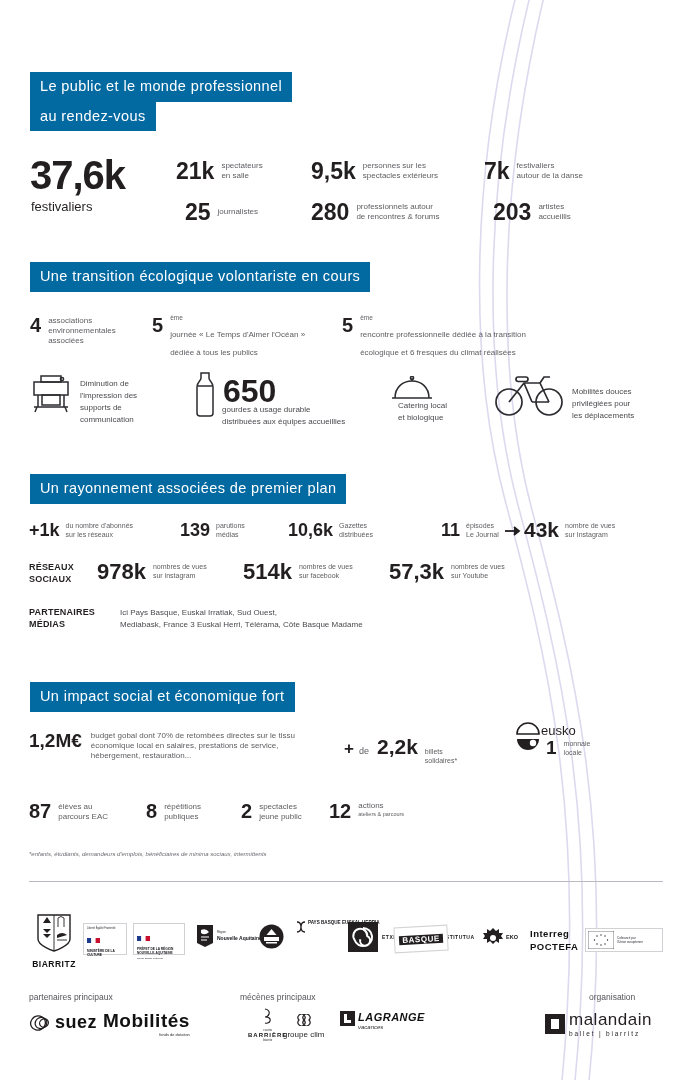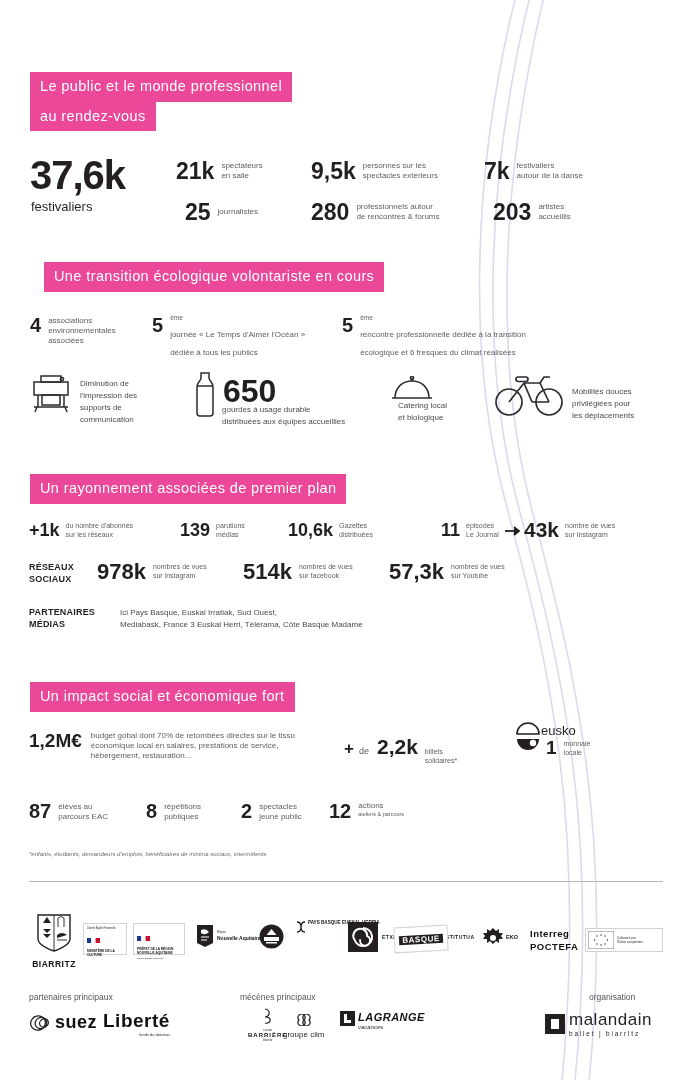--- a/index.html
+++ b/index.html
@@ -25,21 +25,21 @@
     top: 0; left: 0;
     width: 692px; height: 1080px;
     pointer-events: none;
     z-index: 0;
   }
 
   
   .banner-wrap { position: absolute; z-index: 2; }
   .banner {
     display: inline-block;
-    background: #ec4899;
+    background: #0369a1;
     color: #ffffff;
     font-size: 14.5px;
     letter-spacing: 0.4px;
     line-height: 1;
     padding: 7px 10px 8px 10px;
     white-space: nowrap;
   }
 
   
   .stat {
@@ -190,21 +190,21 @@
     <span class="lbl lbl-sm" style="margin-left:7px; margin-top:1px;">professionnels autour
 de rencontres &amp; forums</span>
   </div>
 
   <div class="stat" style="left:493px; top:201px;">
     <span class="num num-lg">203</span>
     <span class="lbl lbl-sm" style="margin-left:7px; margin-top:1px;">artistes
 accueillis</span>
   </div>
 
-  <div class="banner-wrap" style="left:44px; top:262px;">
+  <div class="banner-wrap" style="left:30px; top:262px;">
     <span class="banner">Une transition écologique volontariste en cours</span>
   </div>
 
   <div class="stat" style="left:30px; top:315px;">
     <span class="num num-md">4</span>
     <span class="lbl lbl-sm" style="margin-left:7px; margin-top:1px;">associations
 environnementales
 associées</span>
   </div>
 
@@ -527,21 +527,21 @@
     <svg width="24" height="20" viewBox="0 0 24 20">
       <g fill="none" stroke="#231f20" stroke-width="1.3">
         <ellipse cx="9" cy="10" rx="7.5" ry="7" transform="rotate(-30 9 10)"></ellipse>
         <ellipse cx="12" cy="10" rx="6" ry="5.5" transform="rotate(-30 12 10)"></ellipse>
         <ellipse cx="15" cy="10" rx="4.5" ry="4" transform="rotate(-30 15 10)"></ellipse>
       </g>
     </svg>
     <span class="wordmark" style="font-size:18px; margin-left:2px;">suez</span>
   </div>
   <div class="logo" style="left:103px; top:1010px;">
-    <div class="wordmark" style="font-size:19px;">Liberté</div>
+    <div class="wordmark" style="font-size:19px;">Mobilités</div>
     <div class="tiny" style="font-size:4px; text-align:right;">fonds de dotation</div>
   </div>
 
   <div class="logo-label" style="left:240px; top:992px;">mécènes principaux</div>
   <div class="logo" style="left:248px; top:1008px; text-align:center;">
     <svg width="14" height="16" viewBox="0 0 14 16">
       <path d="M4 1 q5 1 4 5 q-1 3 -4 3 M4 9 q6 0 5 4 q-1 3 -5 2" fill="none" stroke="#231f20" stroke-width="1.2"></path>
     </svg>
     <div class="tiny" style="font-size:3px;">casino</div>
     <div class="wordmark" style="font-size:6px; letter-spacing:1px;">BARRIÈRE</div>

